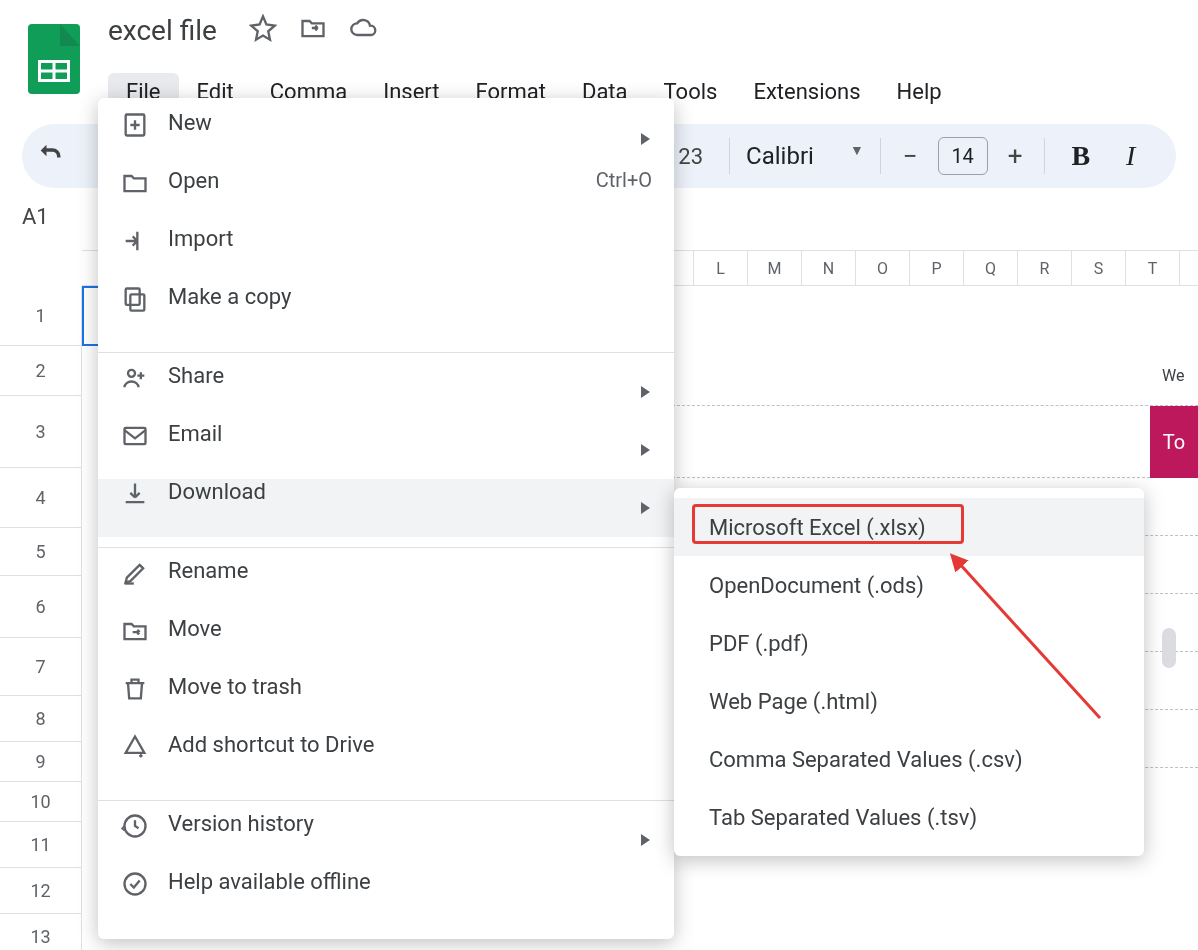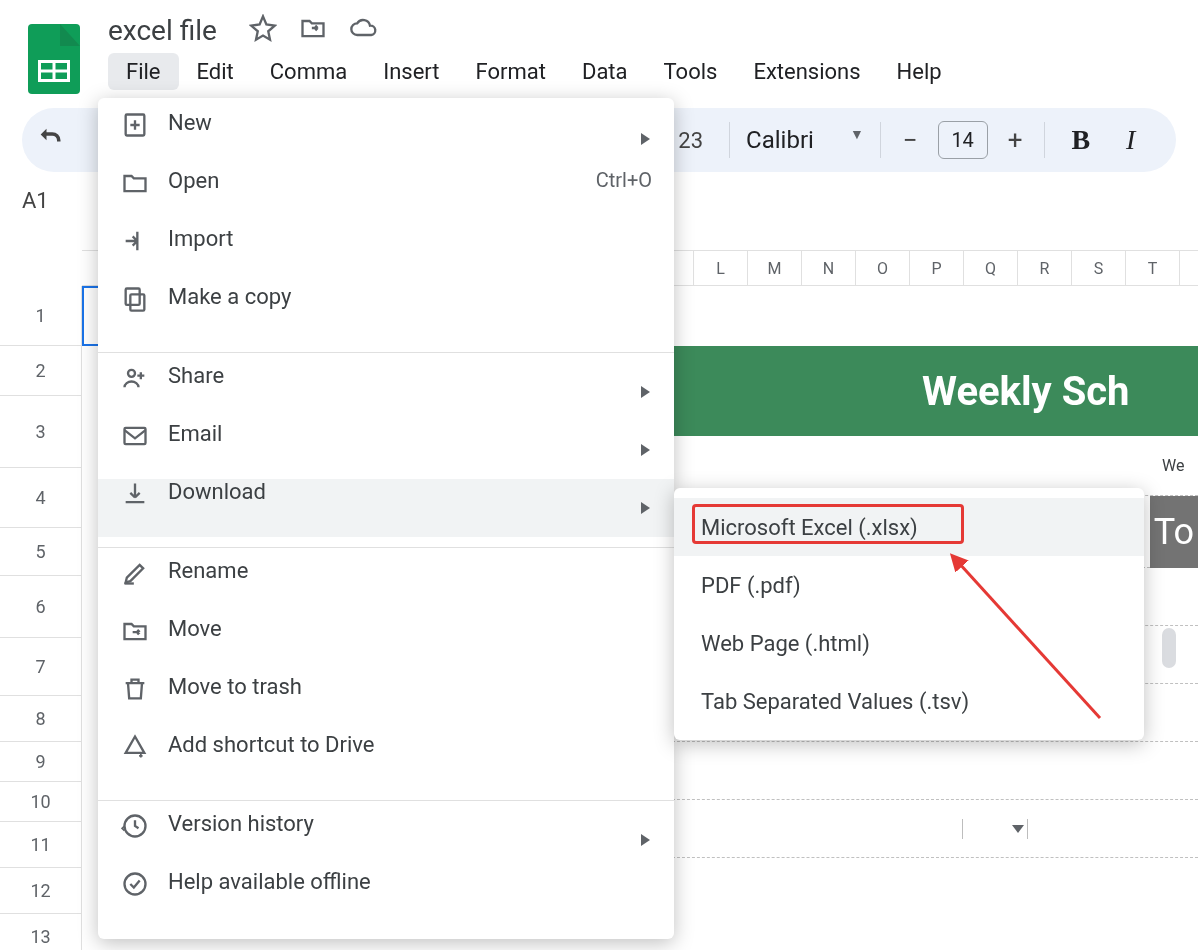--- a/index.html
+++ b/index.html
@@ -9,21 +9,21 @@
   .logo .fold { position: absolute; top: 0; right: 0; width: 20px; height: 22px; background: #128a4f; clip-path: polygon(0 0, 100% 100%, 0 100%); }
   .logo .grid { position: absolute; bottom: 12px; left: 10px; width: 32px; height: 22px; border: 3px solid #fff; }
   .logo .grid::before { content:""; position:absolute; top:0; bottom:0; left:50%; width:3px; background:#fff; transform:translateX(-50%);}
   .logo .grid::after { content:""; position:absolute; left:0; right:0; top:50%; height:3px; background:#fff; transform:translateY(-50%);}
   .titlearea { flex: 1; }
   .docname-row { display:flex; align-items:center; gap: 32px; margin-bottom: 6px;}
   .docname { font-size: 28px; color:#3c4043; }
   .docicons { display:flex; gap: 22px; color:#5f6368; }
   .docicons svg { width:28px; height:28px; stroke:#5f6368; fill:none; stroke-width:2; }
   .menubar { display:flex; gap: 0; font-size: 22px; color:#202124; }
-  .menubar .mitem { padding: 6px 18px; border-radius: 6px; cursor:pointer; }
+  .menubar .mitem { padding: 6px 18px; border-radius: 6px; cursor:pointer;margin-top:20px; }
   .menubar .mitem.active { background:#e8eaed; }
   .toolbar { margin: 14px 22px 0 22px; height: 64px; background:#edf2fa; border-radius: 40px; display:flex; align-items:center; padding: 0 14px; gap: 16px; position:relative; }
   .toolbar .undo svg { width:28px; height:28px; fill:#444; }
   .toolbar .spacer { flex: 0 0 560px; }
   .toolbar .numfmt { color:#444; font-size:22px; padding: 0 10px;}
   .toolbar .divider { width:1px; height:36px; background:#d0d5dd; }
   .toolbar .font { display:flex; gap:36px; font-size:24px; }
   .toolbar .font .caret { font-size:14px; color:#5f6368; }
   .toolbar .sizegrp { display:flex; align-items:center; gap:14px; }
   .toolbar .sizegrp .btn { font-size:26px; color:#444; padding:0 6px; cursor:pointer;}
@@ -36,34 +36,34 @@
   .colhdr .c { width:54px; border-right:1px solid #e0e0e0; display:flex; align-items:center; justify-content:center; font-size:16px; color:#5f6368; background:#fff;}
   .rowhdr { position:absolute; top:36px; left:0; width:82px; }
   .rowhdr .r { height:50px; border-bottom:1px solid #e0e0e0; display:flex; align-items:center; justify-content:center; font-size:18px; color:#5f6368; border-right:1px solid #e0e0e0;}
   .rowhdr .r.first { height:60px; }
   .cellborder { position:absolute; top:36px; left:82px; width:54px; height:60px; border:2px solid #1a73e8; pointer-events:none; }
   .content { position:absolute; top:96px; left:672px; right:0; }
   .banner { background:#3c8a5a; color:#fff; font-size:40px; font-weight:bold; height:90px; display:flex; align-items:center; padding-left:250px; }
   .subrow { height:60px; display:flex; align-items:center; padding-left:490px; font-size:16px; color:#3c4043; border-bottom:1px dashed #c0c0c0;}
   .hdrrow { height:72px; display:flex; }
   .hdrrow .blank { width:478px; border-bottom:1px dashed #c0c0c0;}
-  .hdrrow .to { flex:1; background:#737373; color:#fff; font-size:36px; display:flex; align-items:center; justify-content:center; }
+  .hdrrow .to { flex:1; background:#be185d; color:#fff; font-size:20px; display:flex; align-items:center; justify-content:center; }
   .dashrows .dr { height:58px; border-bottom:1px dashed #c0c0c0; display:flex; align-items:center; }
   .dashrows .dr .dd { width:66px; height:20px; margin-left:290px; border-left:1px solid #bdbdbd; border-right:1px solid #bdbdbd; position:relative;}
   .dashrows .dr .dd::after { content:""; position:absolute; right:3px; top:50%; border-left:6px solid transparent; border-right:6px solid transparent; border-top:8px solid #5f6368; transform:translateY(-50%);}
   .dropdown { position:absolute; top:98px; left:98px; width:576px; background:#fff; border-radius:6px; box-shadow: 0 4px 20px rgba(0,0,0,0.25); padding: 12px 0; z-index:50; }
   .dropdown .ditem { display:flex; height:58px; padding: 0 22px; font-size:22px; color:#3c4043; cursor:pointer; position:relative;}
   .dropdown .ditem:hover, .dropdown .ditem.hovered { background:#f1f3f4; }
   .dropdown .ditem .ic { width:30px; height:30px; margin-right:18px; color:#5f6368; display:flex; align-items:center; justify-content:center;}
   .dropdown .ditem .ic svg { width:28px; height:28px; fill:none; stroke:#5f6368; stroke-width:2; }
   .dropdown .ditem .shortcut { margin-left:auto; color:#5f6368; font-size:20px;}
   .dropdown .ditem .sub { position:absolute; right:24px; top:50%; transform:translateY(-50%); width:0; height:0; border-left:9px solid #5f6368; border-top:6px solid transparent; border-bottom:6px solid transparent;}
   .dropdown .sep { height:1px; background:#e0e0e0; margin: 10px 0; }
   .submenu { position:absolute; top:488px; left:674px; width:470px; background:#fff; border-radius:6px; box-shadow: 0 4px 20px rgba(0,0,0,0.25); padding: 10px 0; z-index:60; }
-  .submenu .sitem { height:58px; display:flex; align-items:center; padding:0 27px; font-size:22px; color:#3c4043; cursor:pointer;}
+  .submenu .sitem { height:58px; display:flex; align-items:center; padding:0 35px; font-size:22px; color:#3c4043; cursor:pointer;}
   .submenu .sitem.first { background:#f1f3f4; }
   .highlight-box { position:absolute; border:3px solid #e53935; border-radius:4px; pointer-events:none; z-index:70;}
   .arrow { position:absolute; z-index:70; pointer-events:none; }
   .scrollthumb { position:absolute; right:22px; top:628px; width:14px; height:40px; background:#dadce0; border-radius:8px;}
 </style>
 </head>
 <body>
 
 <div class="topbar">
   <div class="logo">
@@ -148,21 +148,20 @@
     <div class="r" style="height:58px">7</div>
     <div class="r" style="height:46px">8</div>
     <div class="r" style="height:40px">9</div>
     <div class="r" style="height:40px">10</div>
     <div class="r" style="height:46px">11</div>
     <div class="r" style="height:46px">12</div>
     <div class="r" style="height:46px">13</div>
   </div>
   <div class="cellborder"></div>
   <div class="content">
-    <div class="banner">Weekly Sch</div>
     <div class="subrow">We</div>
     <div class="hdrrow">
       <div class="blank"></div>
       <div class="to">To</div>
     </div>
     <div class="dashrows">
       <div class="dr"></div>
       <div class="dr"></div>
       <div class="dr"></div>
       <div class="dr"></div>
@@ -295,22 +294,24 @@
           <circle cx="12" cy="12" r="9"></circle>
           <path d="M8 12l3 3 5-6"></path>
         </svg>
       </span>
     <span>Help available offline</span>
   </div>
 </div>
 
 <div class="submenu">
   <div class="sitem first">Microsoft Excel (.xlsx)</div>
+  <div class="sitem">OpenDocument (.ods)</div>
   <div class="sitem">PDF (.pdf)</div>
   <div class="sitem">Web Page (.html)</div>
+  <div class="sitem">Comma Separated Values (.csv)</div>
   <div class="sitem">Tab Separated Values (.tsv)</div>
 </div>
 
 <div class="highlight-box" style="top:504px; left:692px; width:272px; height:40px;"></div>
 <svg class="arrow" style="top:548px; left:940px;" width="180" height="180">
   <defs>
       <marker id="ah" markerWidth="10" markerHeight="10" refX="2" refY="3" orient="auto">
         <path d="M0,0 L6,3 L0,6 z" fill="#e53935"></path>
       </marker>
     </defs>

